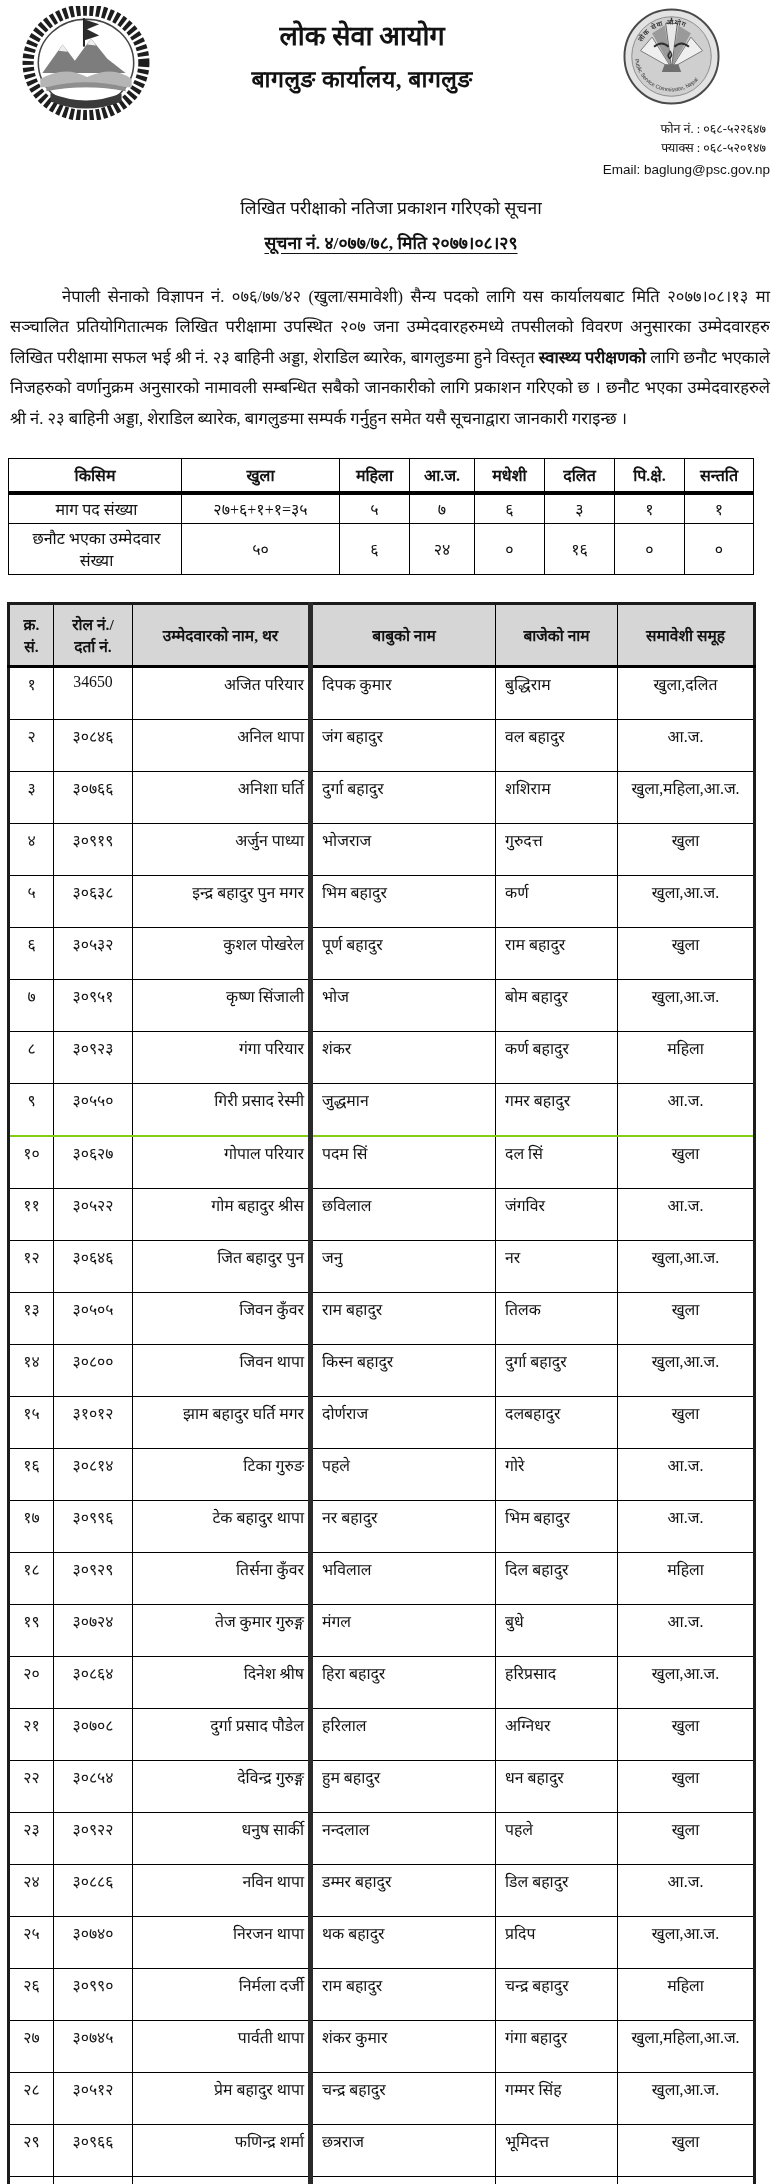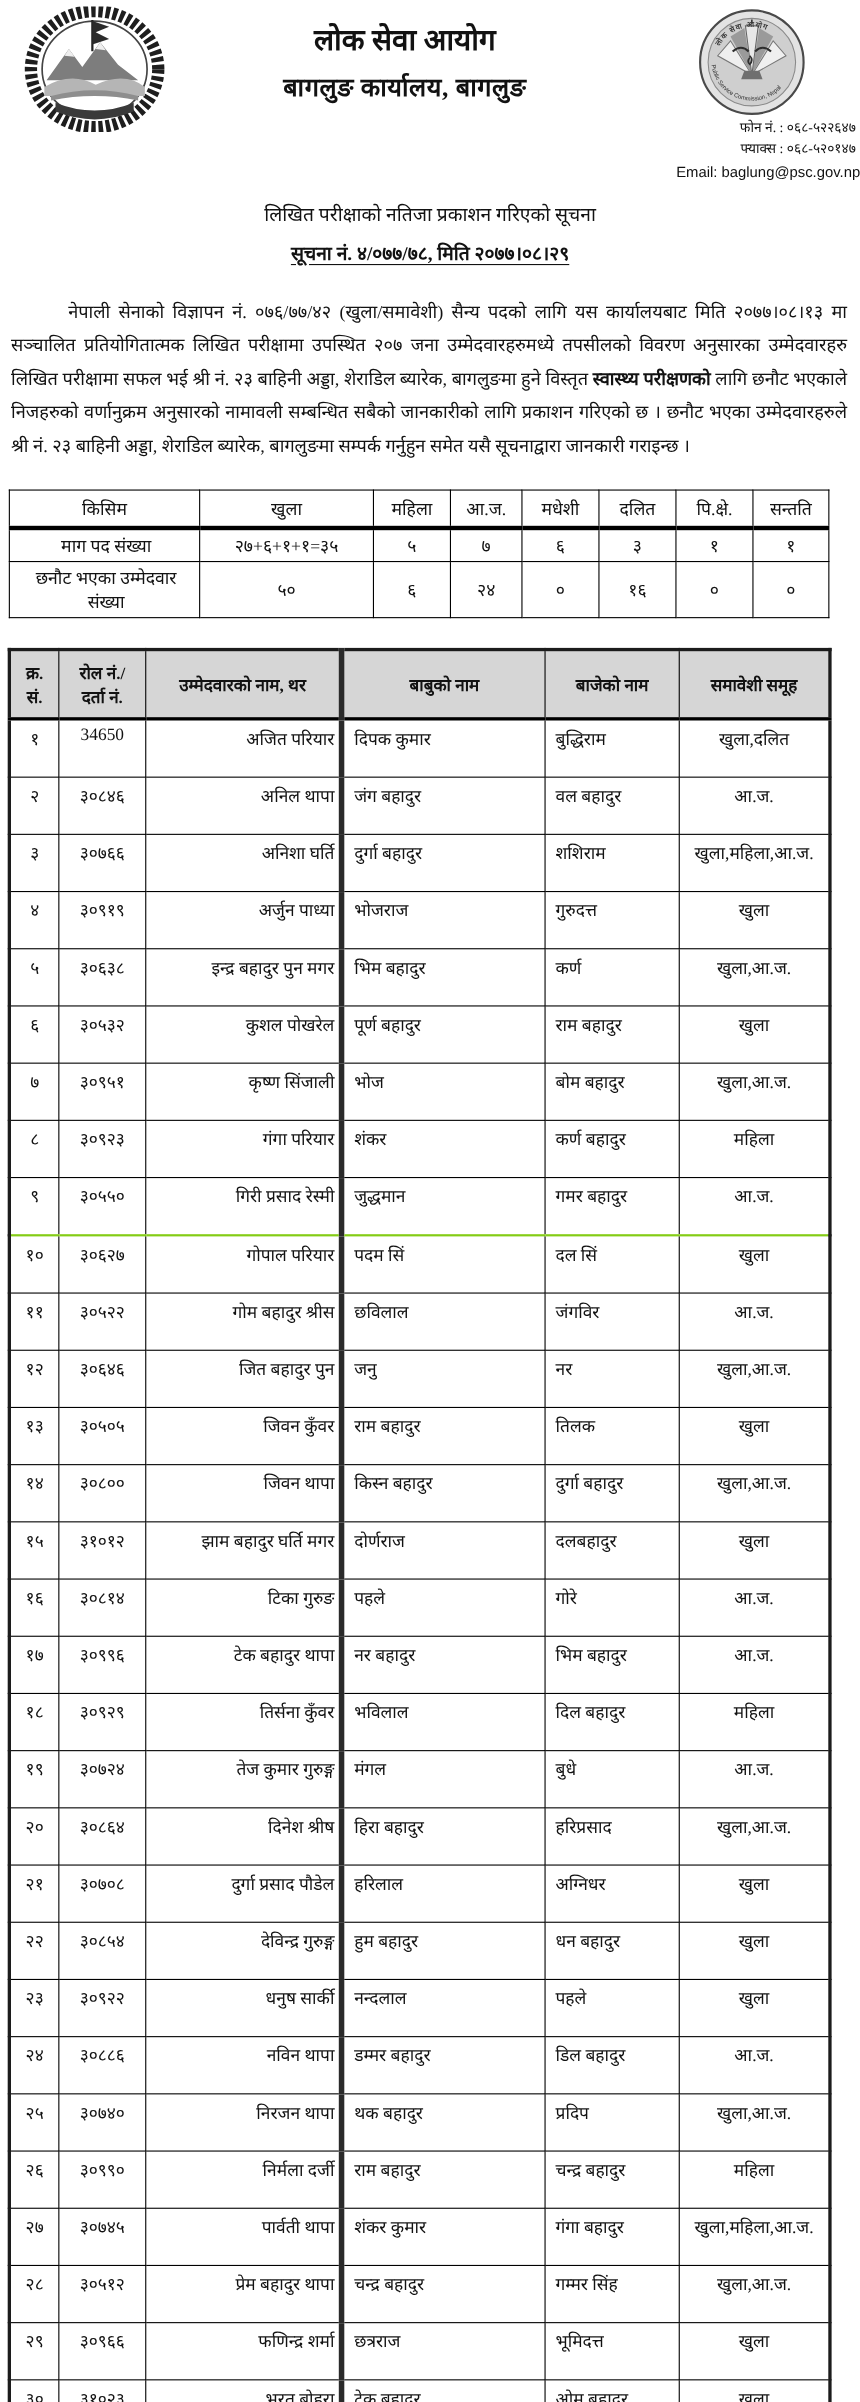--- a/index.html
+++ b/index.html
@@ -5,28 +5,28 @@
   html,body{margin:0;padding:0;background:#ffffff;}
   body{
     width:782px;height:2184px;overflow:hidden;
     font-family:"Liberation Serif","DejaVu Sans",serif;
     color:#121212;
     -webkit-font-smoothing:antialiased;
   }
   .page{position:relative;width:782px;}
 
   
-  .hdr{display:flex;align-items:flex-start;padding:6px 0 0 20px;}
+  .hdr{display:flex;align-items:flex-start;padding:6px 12px 0 20px;}
   .emblem{width:132px;flex:0 0 132px;}
   .hdr-titles{flex:1;text-align:center;padding-top:14px;}
   .org-title{font-size:27px;font-weight:bold;line-height:1.25;}
   .office-title{font-size:23px;font-weight:bold;margin-top:8px;letter-spacing:.5px;}
   .hdr-right{width:198px;flex:0 0 198px;text-align:center;}
   .psc-logo{width:97px;height:97px;margin:2px auto 0 auto;display:block;}
-  .contact{margin-top:2px;}
+  .contact{margin-top:15px;}
   .contact .np{font-size:12.5px;text-align:right;line-height:1.55;padding-right:4px;}
   .contact .em{font-family:"Liberation Sans",sans-serif;font-size:13.5px;text-align:right;margin-top:3px;padding-right:0;}
 
   
   .notice-title{text-align:center;font-weight:normal;font-size:17.5px;margin-top:18px;}
   .notice-subtitle{text-align:center;font-weight:bold;font-size:17.5px;margin-top:11px;}
   .notice-subtitle span{text-decoration:underline;text-underline-offset:4px;}
 
   
   .body-para{
@@ -36,21 +36,21 @@
   }
   .body-para b{font-weight:bold;}
 
   
   table{border-collapse:collapse;}
   .summary-table{margin:24px 0 0 8px;width:745px;table-layout:fixed;}
   .summary-table th,.summary-table td{
     border:1.6px solid #000;font-size:16px;padding:3px 6px;text-align:center;
     overflow:hidden;
   }
-  .summary-table th{font-weight:normal;border-bottom:4px solid #000;padding:5px 4px;}
+  .summary-table th{font-weight:bold;border-bottom:4px solid #000;padding:5px 4px;}
   .summary-table td.label{text-align:center;padding-left:9px;margin-left:17px;}
 
   
   .cand-table{margin:27px 0 0 7px;width:746px;table-layout:fixed;border:3px solid #1c1c1c;}
   .cand-table th{
     background:#d6d6d6;font-weight:bold;font-size:15.5px;
     border:1.5px solid #000;height:56px;vertical-align:middle;
     white-space:pre-line;padding:2px 2px;border-bottom:3px solid #000;
   }
   .cand-table td{

